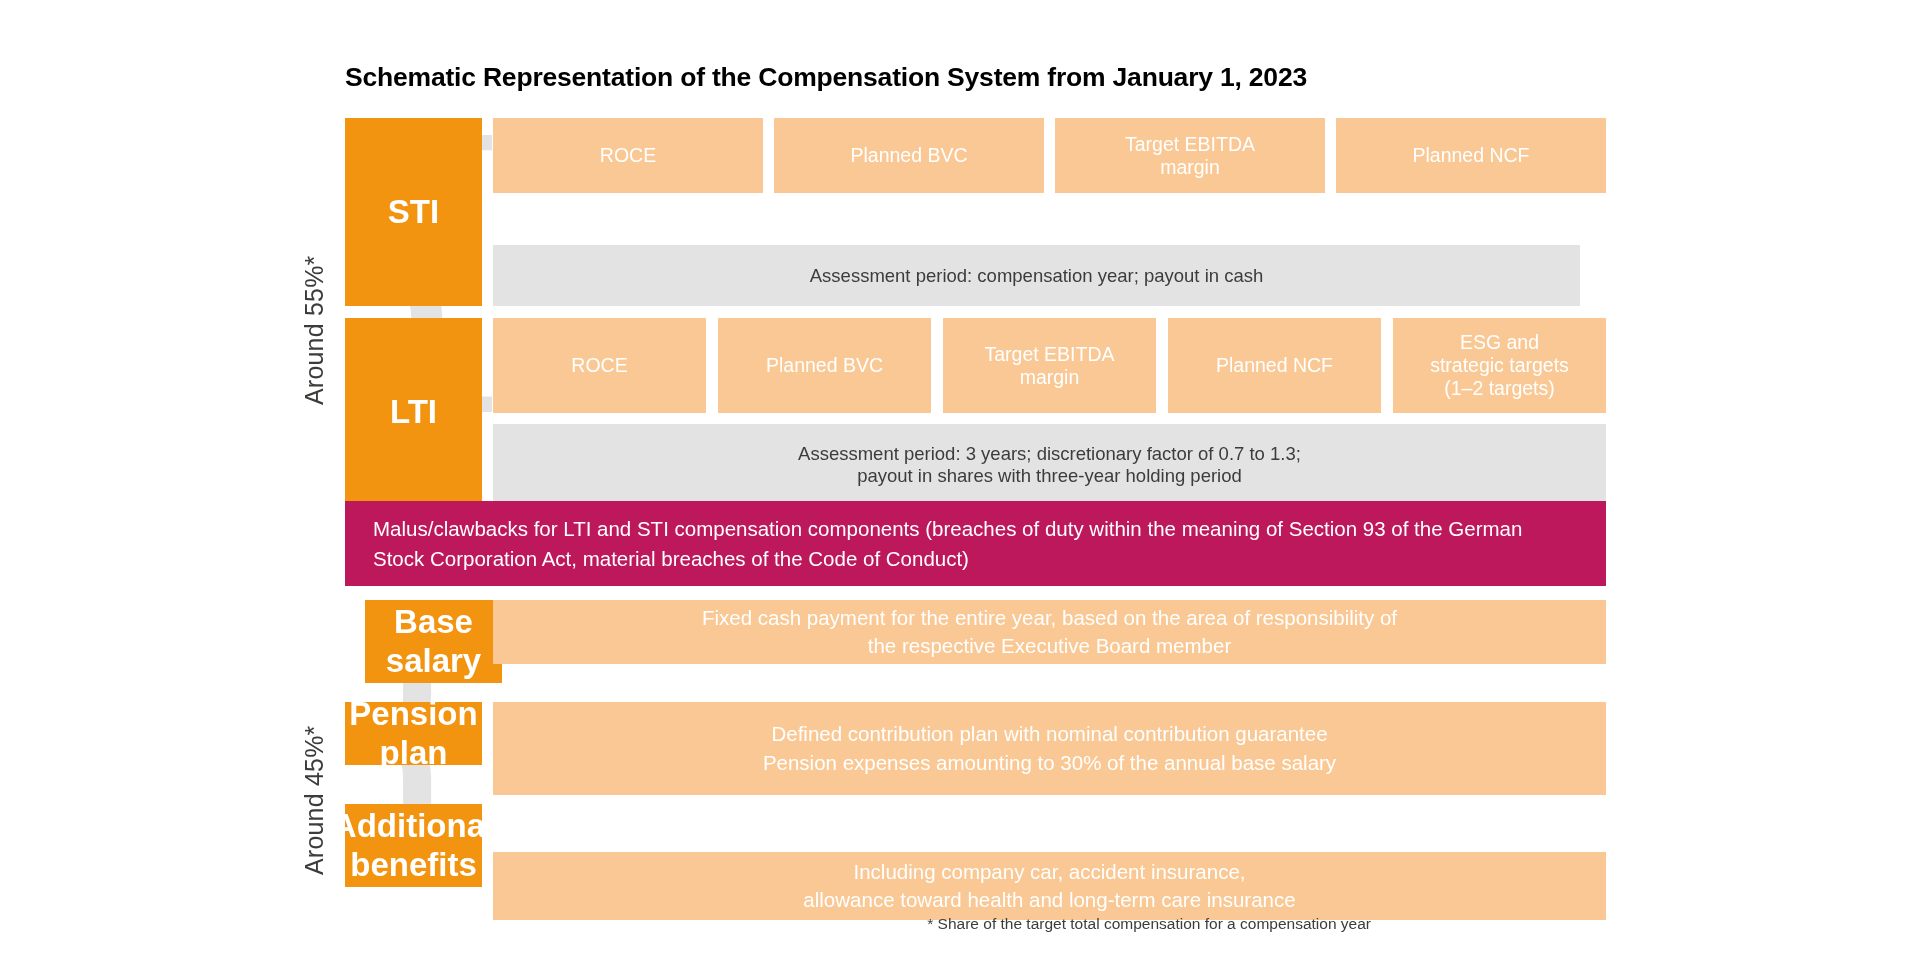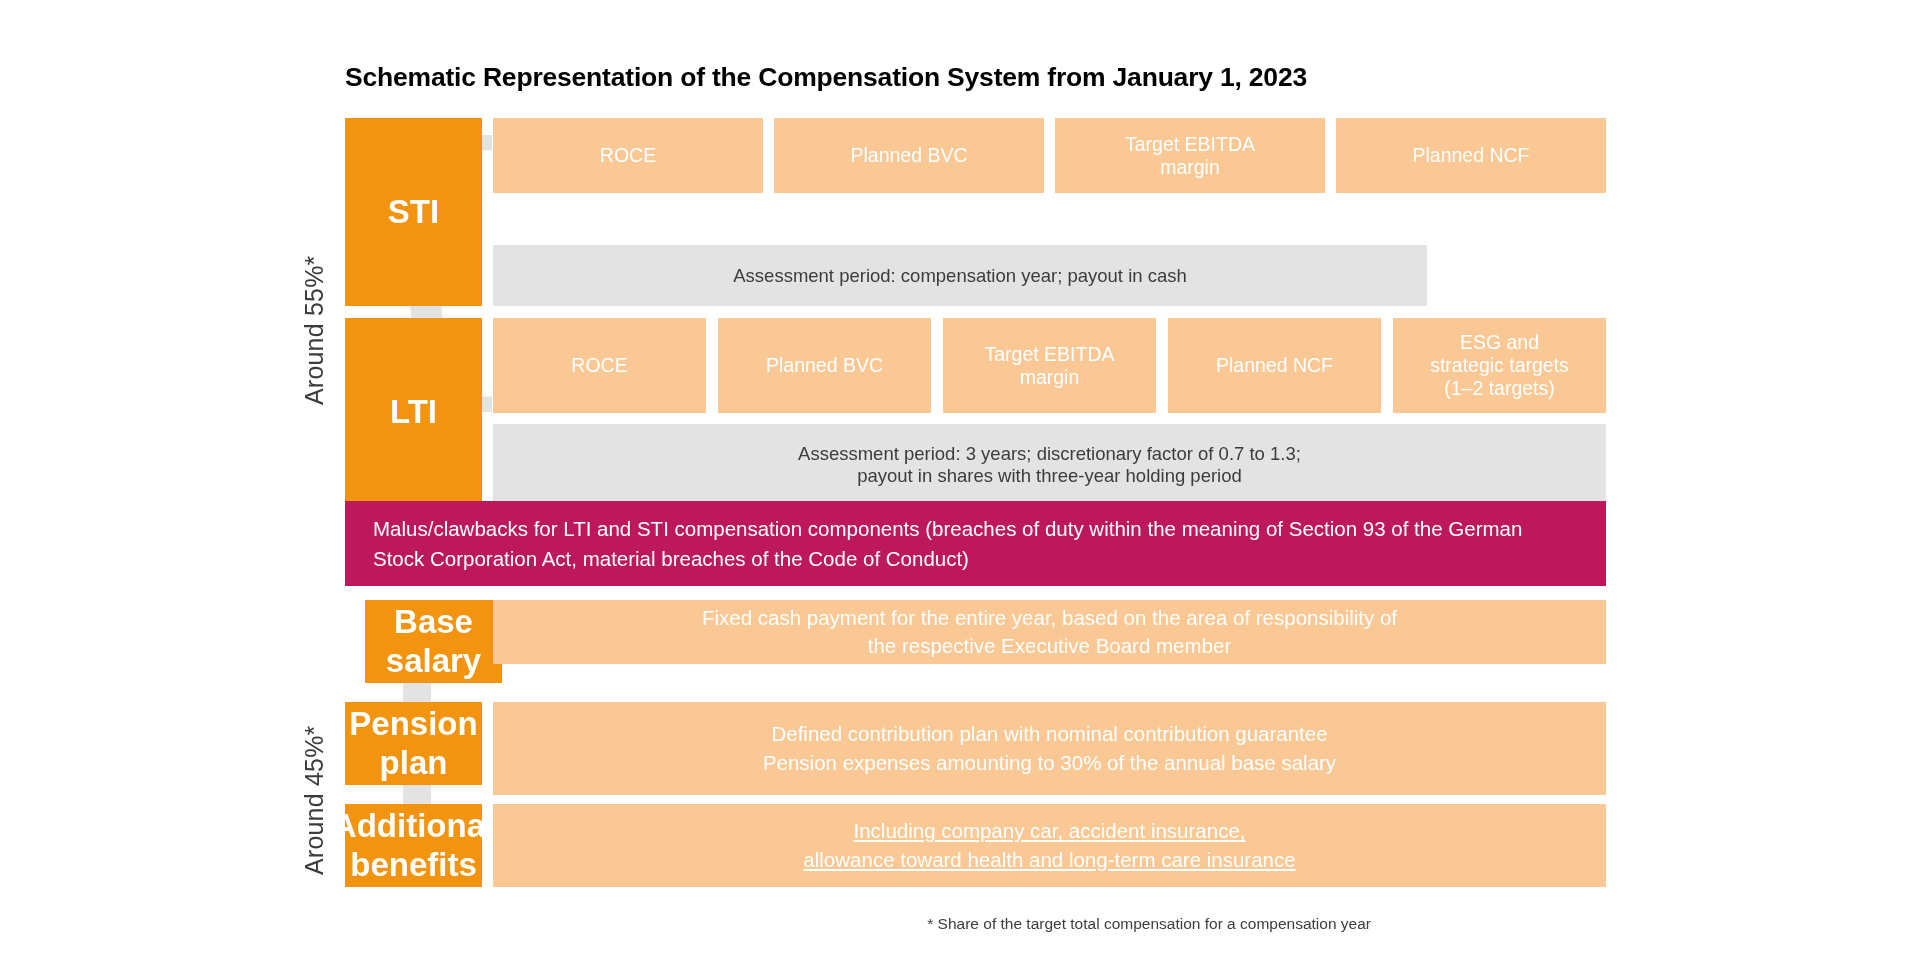--- a/index.html
+++ b/index.html
@@ -136,21 +136,21 @@
 
   <div class="box kpi-box" style="left:493px; top:118px; width:270px; height:75px;">ROCE</div>
 
   <div class="box kpi-box" style="left:774px; top:118px; width:270px; height:75px;">Planned BVC</div>
 
   <div class="box kpi-box" style="left:1055px; top:118px; width:270px; height:75px; white-space:pre-line;">Target EBITDA
 margin</div>
 
   <div class="box kpi-box" style="left:1336px; top:118px; width:270px; height:75px;">Planned NCF</div>
 
-  <div class="box gray-bar" style="left:493px; top:245px; width:934px; height:61px;">Assessment period: compensation year; payout in cash</div>
+  <div class="box gray-bar" style="left:493px; top:245px; width:1087px; height:61px;">Assessment period: compensation year; payout in cash</div>
 
   <div class="box cat-box" style="left:345px; top:318px; width:137px; height:188px;">LTI</div>
 
   <div class="box kpi-box" style="left:493px; top:318px; width:213px; height:95px;">ROCE</div>
 
   <div class="box kpi-box" style="left:718px; top:318px; width:213px; height:95px;">Planned BVC</div>
 
   <div class="box kpi-box" style="left:943px; top:318px; width:213px; height:95px; white-space:pre-line;">Target EBITDA
 margin</div>
 
@@ -163,25 +163,25 @@
   <div class="box gray-bar" style="left:493px; top:424px; width:1113px; height:82px; white-space:pre-line;">Assessment period: 3 years; discretionary factor of 0.7 to 1.3;
 payout in shares with three-year holding period</div>
 
   <div class="box malus-bar" style="left:345px; top:501px; width:1261px; height:85px;">Malus/clawbacks for LTI and STI compensation components (breaches of duty within the meaning of Section 93 of the German Stock Corporation Act, material breaches of the Code of Conduct)</div>
 
   <div class="box cat-box" style="left:345px; top:600px; width:137px; height:83px; white-space:pre-line;margin-left:20px;">Base
 salary</div>
   <div class="box desc-box" style="left:493px; top:600px; width:1113px; height:64px; white-space:pre-line;">Fixed cash payment for the entire year, based on the area of responsibility of
 the respective Executive Board member</div>
 
-  <div class="box cat-box" style="left:345px; top:702px; width:137px; height:83px; white-space:pre-line;">Pension
+  <div class="box cat-box" style="left:345px; top:702px; width:137px; height:63px; white-space:pre-line;">Pension
 plan</div>
   <div class="box desc-box" style="left:493px; top:702px; width:1113px; height:93px; white-space:pre-line;">Defined contribution plan with nominal contribution guarantee
 Pension expenses amounting to 30% of the annual base salary</div>
 
   <div class="box cat-box" style="left:345px; top:804px; width:137px; height:83px; white-space:pre-line;">Additional
 benefits</div>
-  <div class="box desc-box" style="left:493px; top:804px; width:1113px; height:83px; white-space:pre-line;text-decoration:underline;">Including company car, accident insurance,
+  <div class="box desc-box" style="left:493px; top:852px; width:1113px; height:68px; white-space:pre-line;">Including company car, accident insurance,
 allowance toward health and long-term care insurance</div>
 
   <div class="footnote">* Share of the target total compensation for a compensation year</div>
 
 </div>
 
 </body></html>

